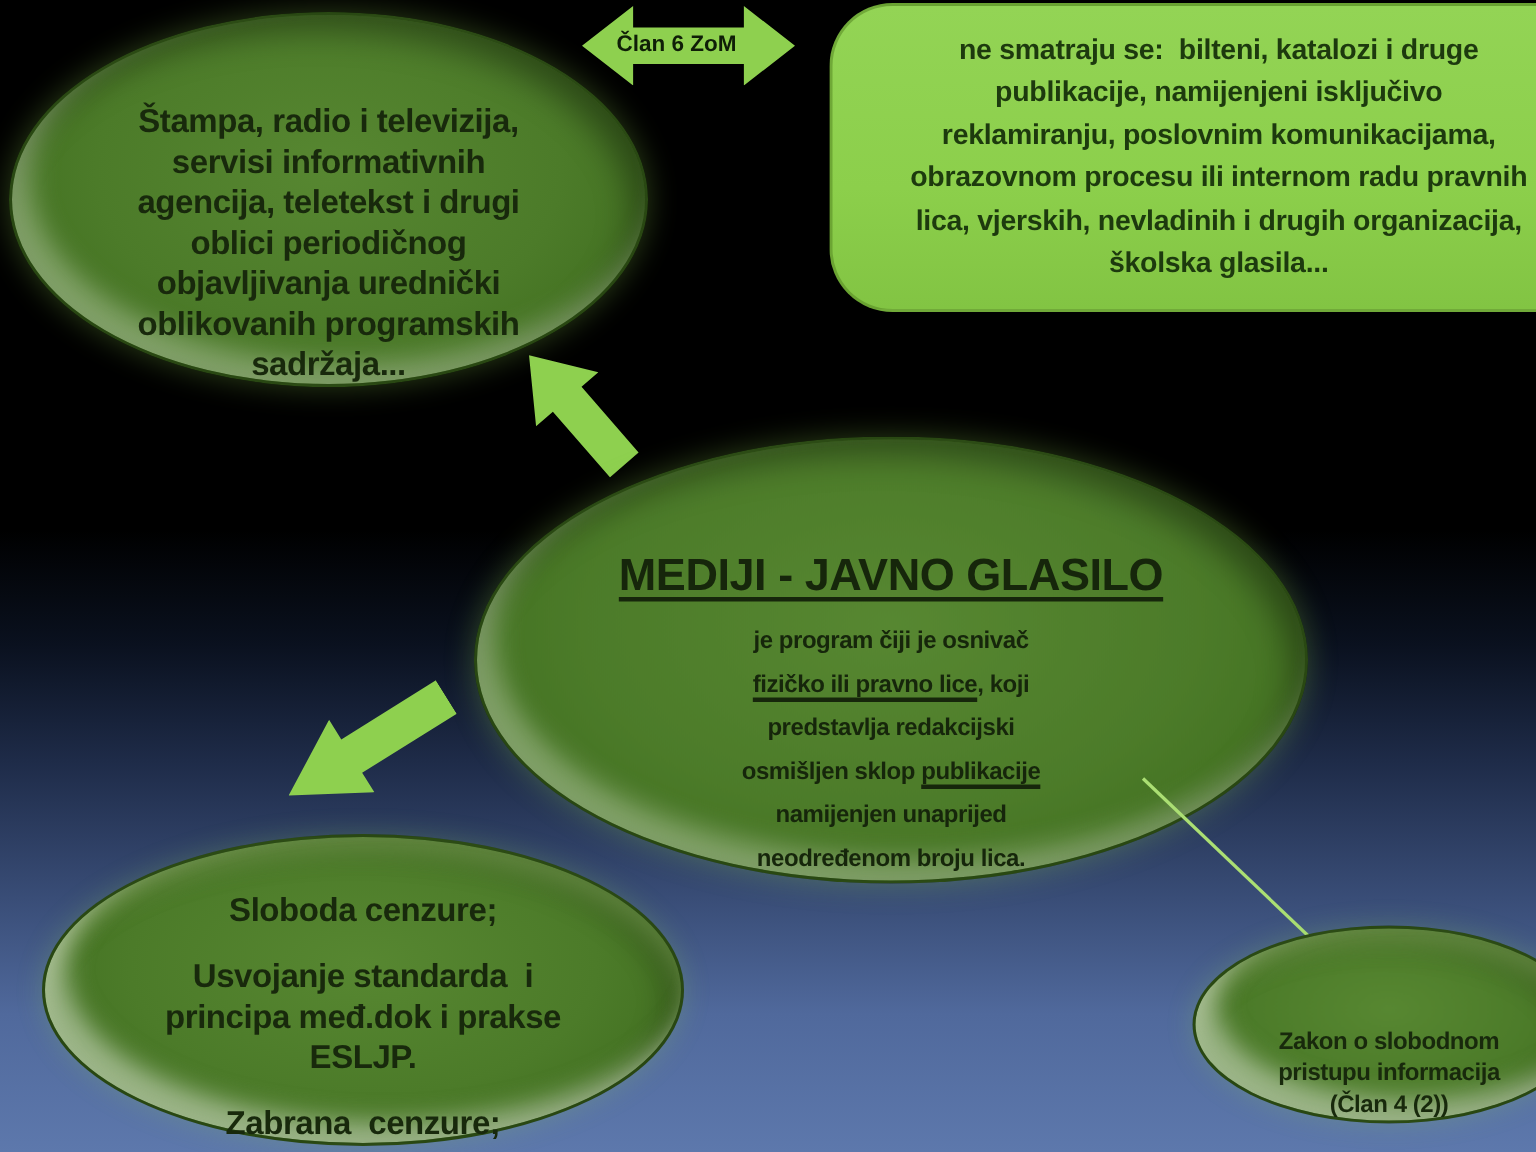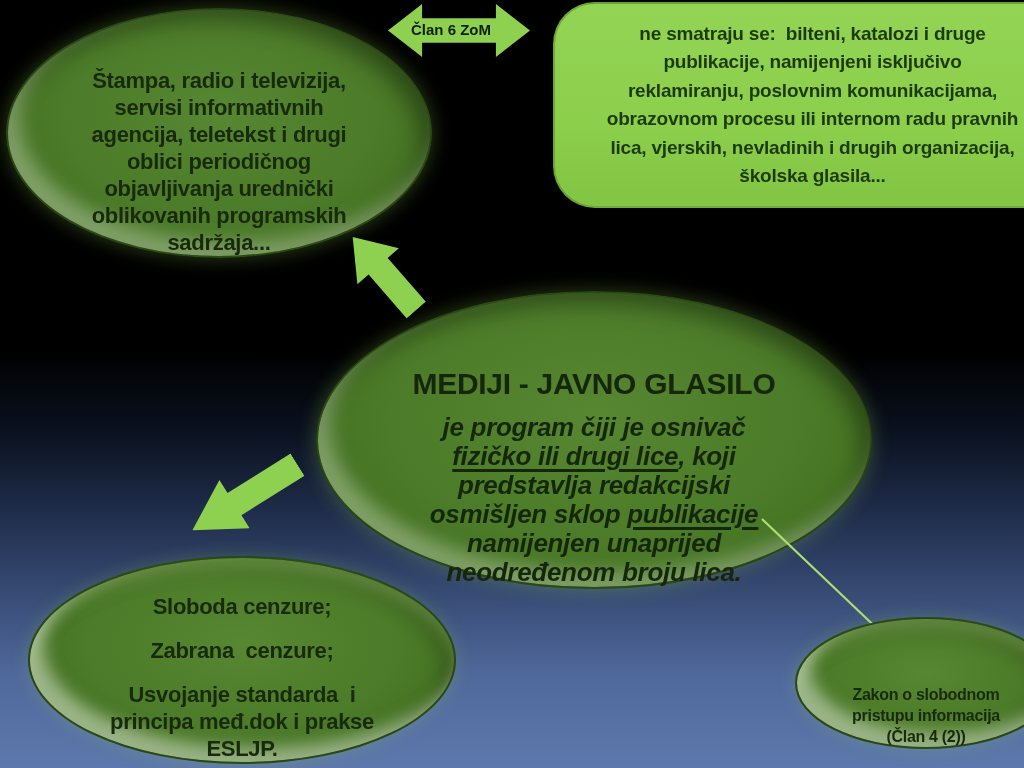--- a/index.html
+++ b/index.html
@@ -55,33 +55,33 @@
     letter-spacing: -0.3px;
   }
   .ellipse-tl .etext { font-size: 22px; line-height: 27px; }
   .ellipse-br .etext { font-size: 16px; line-height: 21px; }
 
   .c-title {
     color: #16260b;
     font-weight: bold;
     font-size: 30px;
     letter-spacing: -0.3px;
+    text-decoration: underline;
     text-decoration-thickness: 3px;
     text-underline-offset: 5px;
     margin-bottom: 12px;
     margin-top: 26px;
   }
   .c-body {
     white-space: pre-wrap;
     color: #16260b;
     font-weight: bold;
-    font-size: 26px;
+    font-size: 16px;
     line-height: 29px;
     letter-spacing: -0.3px;
-    font-style: italic;
   }
   .c-body .u {
     text-decoration: underline;
     text-decoration-thickness: 2.5px;
     text-underline-offset: 4px;
   }
 
   .bl-item {
     white-space: pre-wrap;
     color: #18290c;
@@ -165,42 +165,42 @@
 lica, vjerskih, nevladinih i drugih organizacija,
 školska glasila...</div>
   </div>
 
   <div class="block-arrow arrow-up-left"></div>
   <div class="block-arrow arrow-down-left"></div>
 
   <div class="ellipse ellipse-c">
     <div class="c-title">MEDIJI - JAVNO GLASILO</div>
     <div class="c-body"><span>je program čiji je osnivač
-</span><span class="u">fizičko ili drugi lice</span><span>, koji
+</span><span class="u">fizičko ili pravno lice</span><span>, koji
 predstavlja redakcijski
 osmišljen sklop </span><span class="u">publikacije</span><span>
 namijenjen unaprijed
 neodređenom broju lica.</span></div>
   </div>
 
   <svg class="connector" width="155" height="150" viewBox="0 0 155 150">
     <defs>
       <marker id="ah" markerWidth="9" markerHeight="8" refX="7" refY="4" orient="auto">
         <path d="M0,0 L8,4 L0,8 Z" fill="#abdf73"></path>
       </marker>
     </defs>
     <line x1="14" y1="14" x2="139" y2="133" stroke="#abdf73" stroke-width="2.2" marker-end="url(#ah)"></line>
   </svg>
 
   <div class="ellipse ellipse-bl bright-rim">
     <div class="bl-item">Sloboda cenzure;</div>
-    <div class="bl-item">Zabrana  cenzure;</div>
     <div class="bl-item">Usvojanje standarda  i
 principa međ.dok i prakse
 ESLJP.</div>
+    <div class="bl-item">Zabrana  cenzure;</div>
   </div>
 
   <div class="ellipse ellipse-br bright-rim">
     <div class="etext">Zakon o slobodnom
 pristupu informacija
 (Član 4 (2))</div>
   </div>
 
 </div>
 

